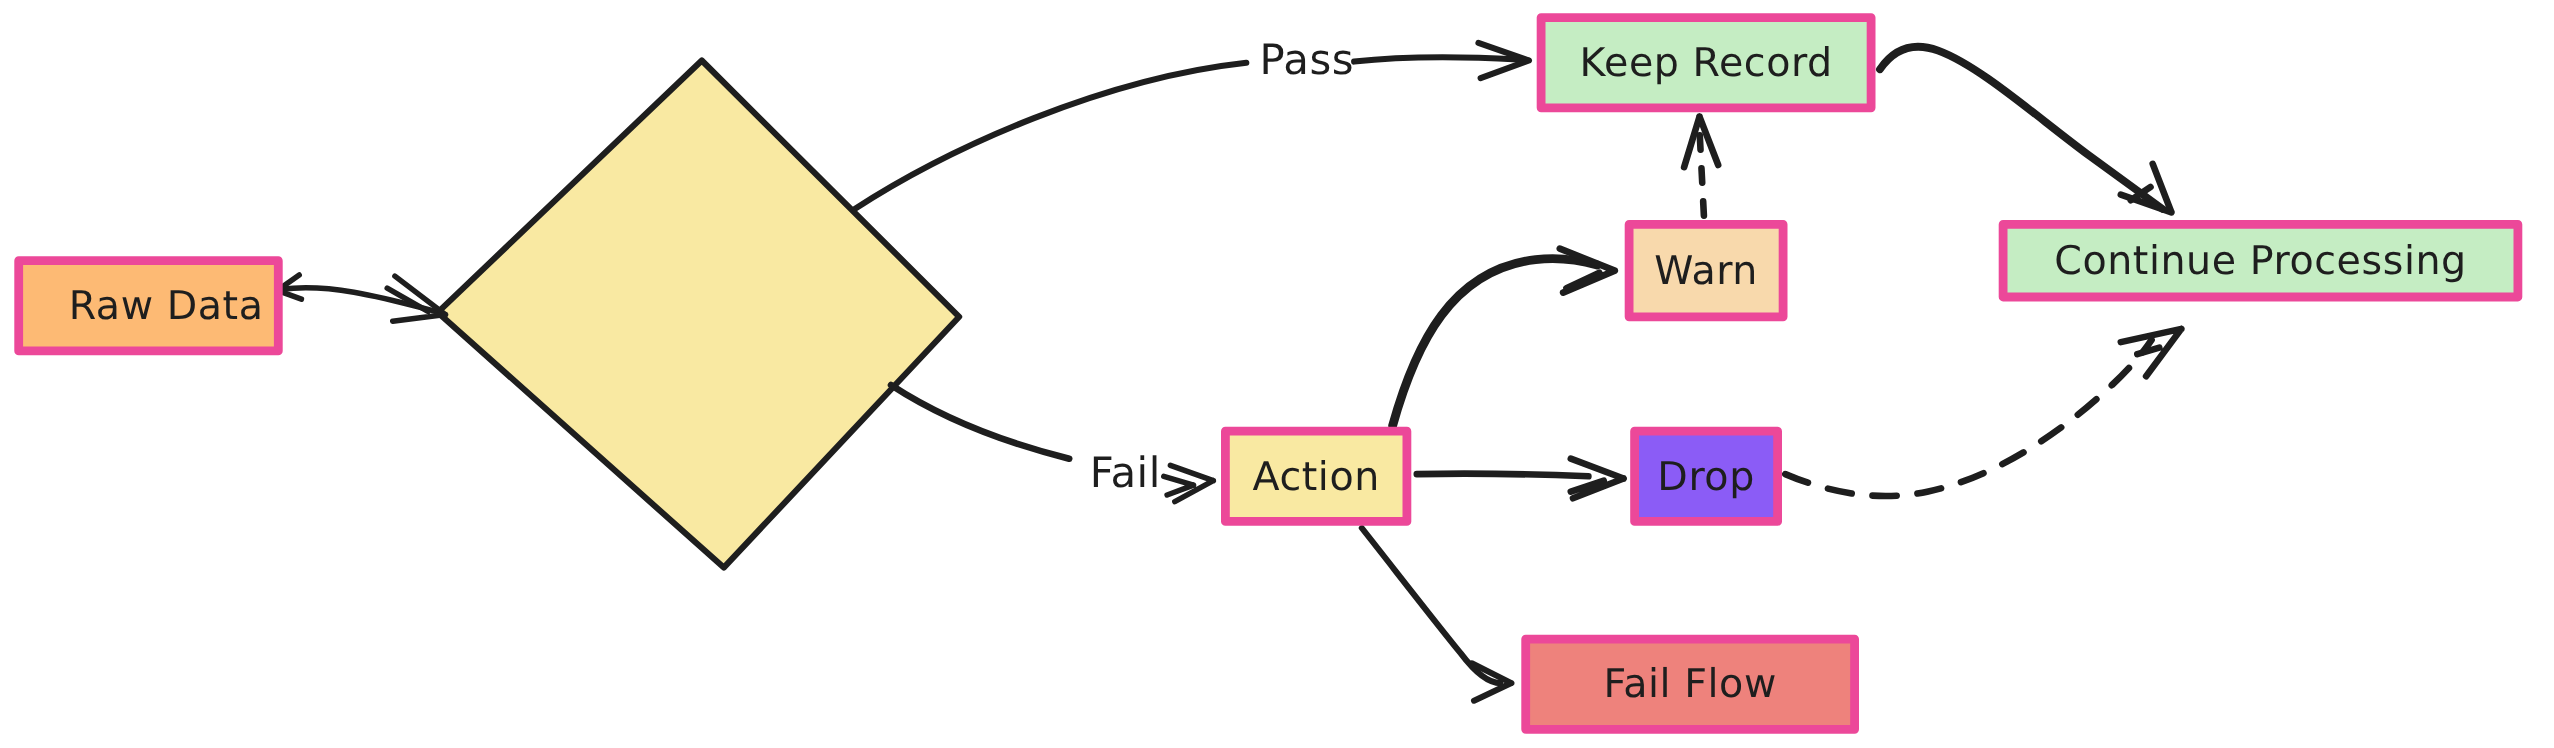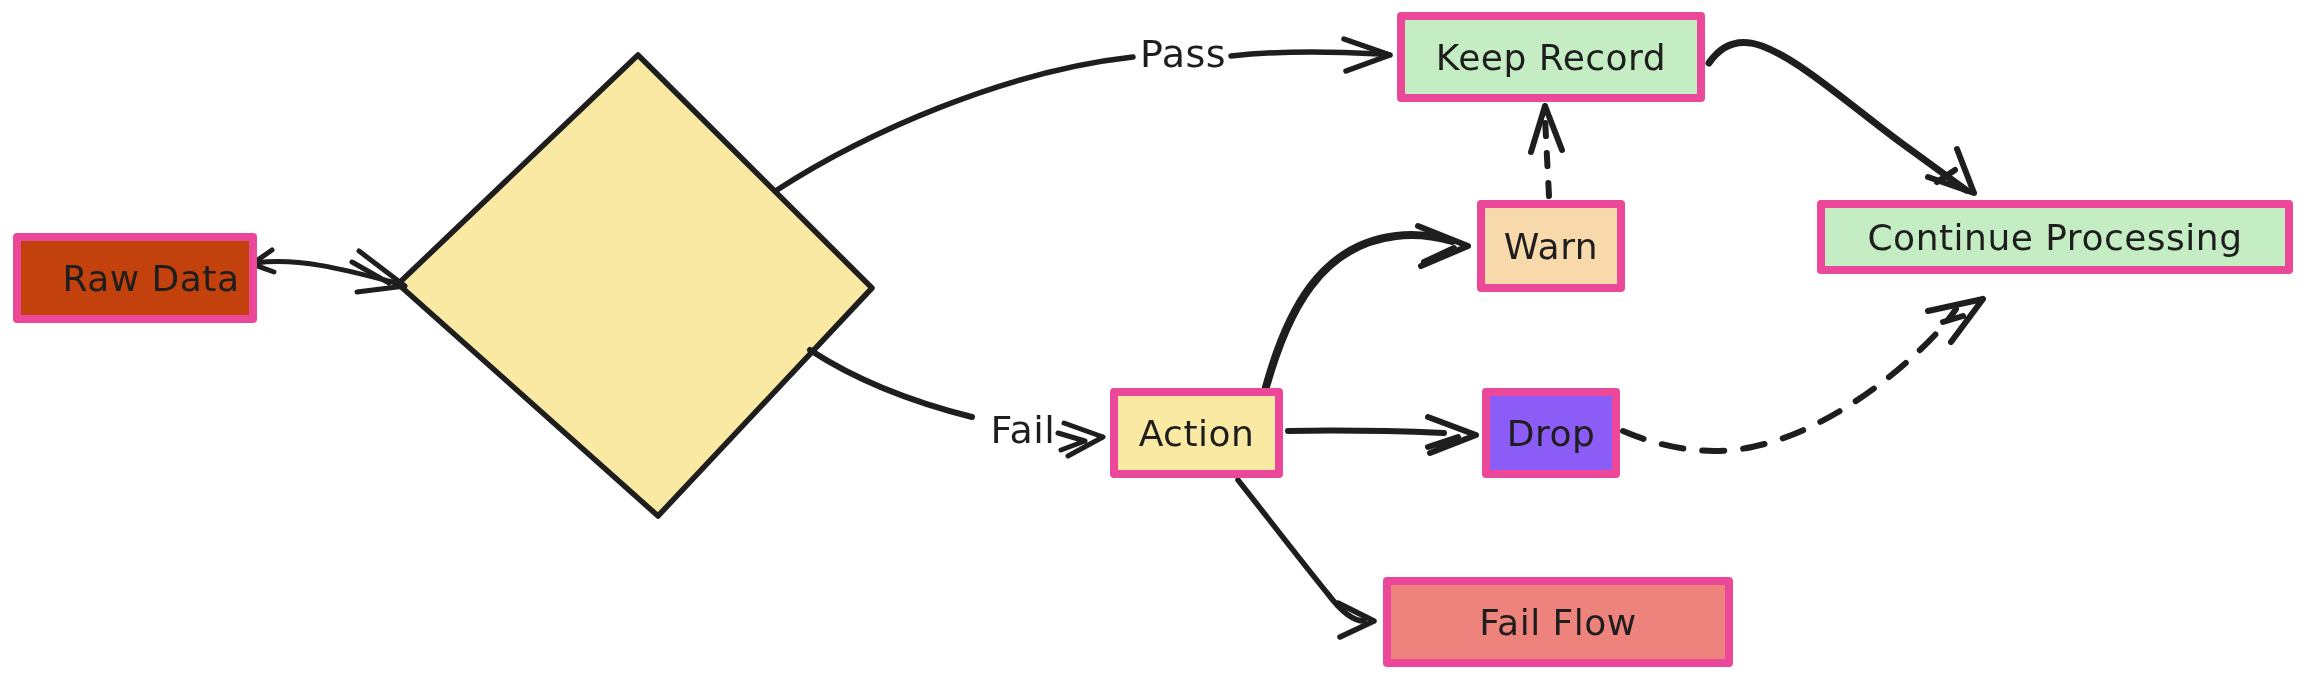--- a/index.html
+++ b/index.html
@@ -33,21 +33,21 @@
     color: #1e1e1e;
     font-size: 36px;
     letter-spacing: 0.5px;
     white-space: nowrap;
   }
   .node-raw-data          { left: 13px;   top: 233px; width: 244px; height: 90px; }
   .node-keep-record       { left: 1397px; top: 12px;  width: 308px; height: 90px; }
   .node-warn              { left: 1477px; top: 200px; width: 148px; height: 92px; }
   .node-action            { left: 1110px; top: 388px; width: 173px; height: 90px; }
   .node-drop              { left: 1482px; top: 388px; width: 138px; height: 90px; }
-  .node-fail-flow         { left: 1383px; top: 577px; width: 350px; height: 90px; text-align: center; }
+  .node-fail-flow         { left: 1383px; top: 577px; width: 307px; height: 90px; text-align: center; }
   .node-continue          { left: 1817px; top: 200px; width: 476px; height: 74px; align-items: center; }
   .diamond-label {
     position: absolute;
     left: 398px;
     top: 55px;
     width: 474px;
     height: 461px;
     display: flex;
     align-items: center;
     justify-content: center;
@@ -57,21 +57,21 @@
     pointer-events: none;
   }
   .edge-label {
     position: absolute;
     color: #1e1e1e;
     font-size: 38px;
     letter-spacing: 0.5px;
     text-align: center;
     white-space: nowrap;
   }
-  .edge-label-pass { left: 1135px; top: 32px;  width: 96px; }
+  .edge-label-pass { left: 1135px; top: 32px;  width: 96px; text-align: right; }
   .edge-label-fail { left: 978px;  top: 408px; width: 90px; }
 </style>
 </head>
 <body>
 
 <div class="canvas">
 
   <svg class="edges-svg" viewBox="0 0 2322 680" xmlns="http://www.w3.org/2000/svg">
 
     <polygon points="398,284 638,55 872,288 658,516" stroke="#1e1e1e" stroke-width="5.5" stroke-linejoin="round" fill="#f9e9a2"></polygon>
@@ -120,21 +120,21 @@
         <path d="M 1374,621 L 1338,603 M 1374,621 L 1340,637" stroke-width="5.5"></path>
       </g>
 
       <g>
         <path d="M 1623,431 C 1665,449 1710,456 1752,447 C 1815,434 1878,390 1920,350 C 1935,336 1948,321 1956,309" stroke-width="6" stroke-dasharray="22 19"></path>
         <path d="M 1983,299 L 1928,311 M 1983,299 L 1951,342 M 1943,322 L 1963,316" stroke-width="6"></path>
       </g>
     </g>
   </svg>
 
-  <div class="node node-raw-data" style="background-color: #c2410c; padding-left: 32px;">
+  <div class="node node-raw-data" style="background-color: #fdba74; padding-left: 32px;">
     <span>Raw Data</span>
   </div>
 
   <div class="node node-keep-record" style="background-color: rgb(197, 237, 195);">
     <span>Keep Record</span>
   </div>
 
   <div class="node node-warn" style="background-color: rgb(248, 217, 172);">
     <span>Warn</span>
   </div>

